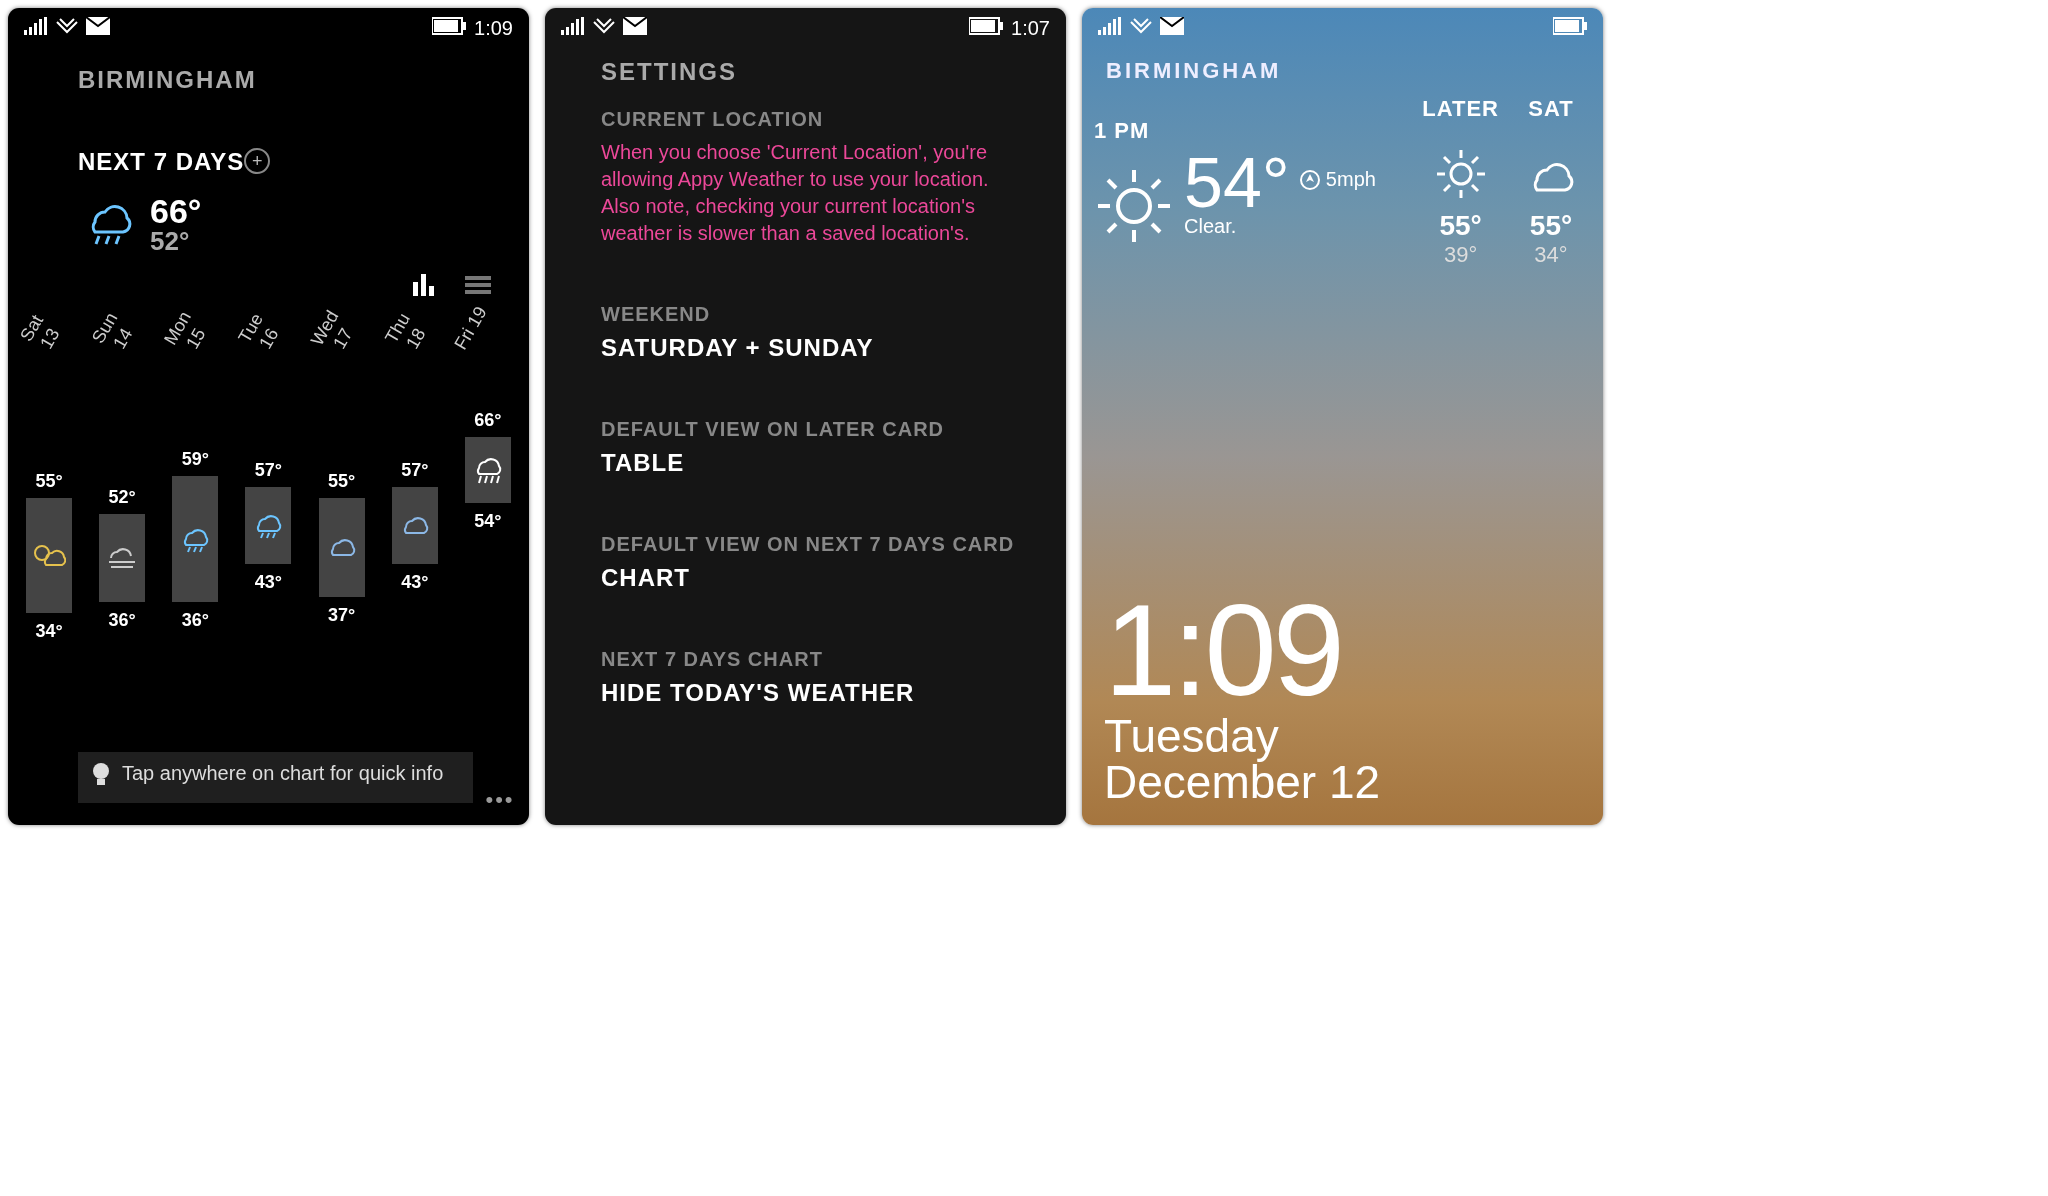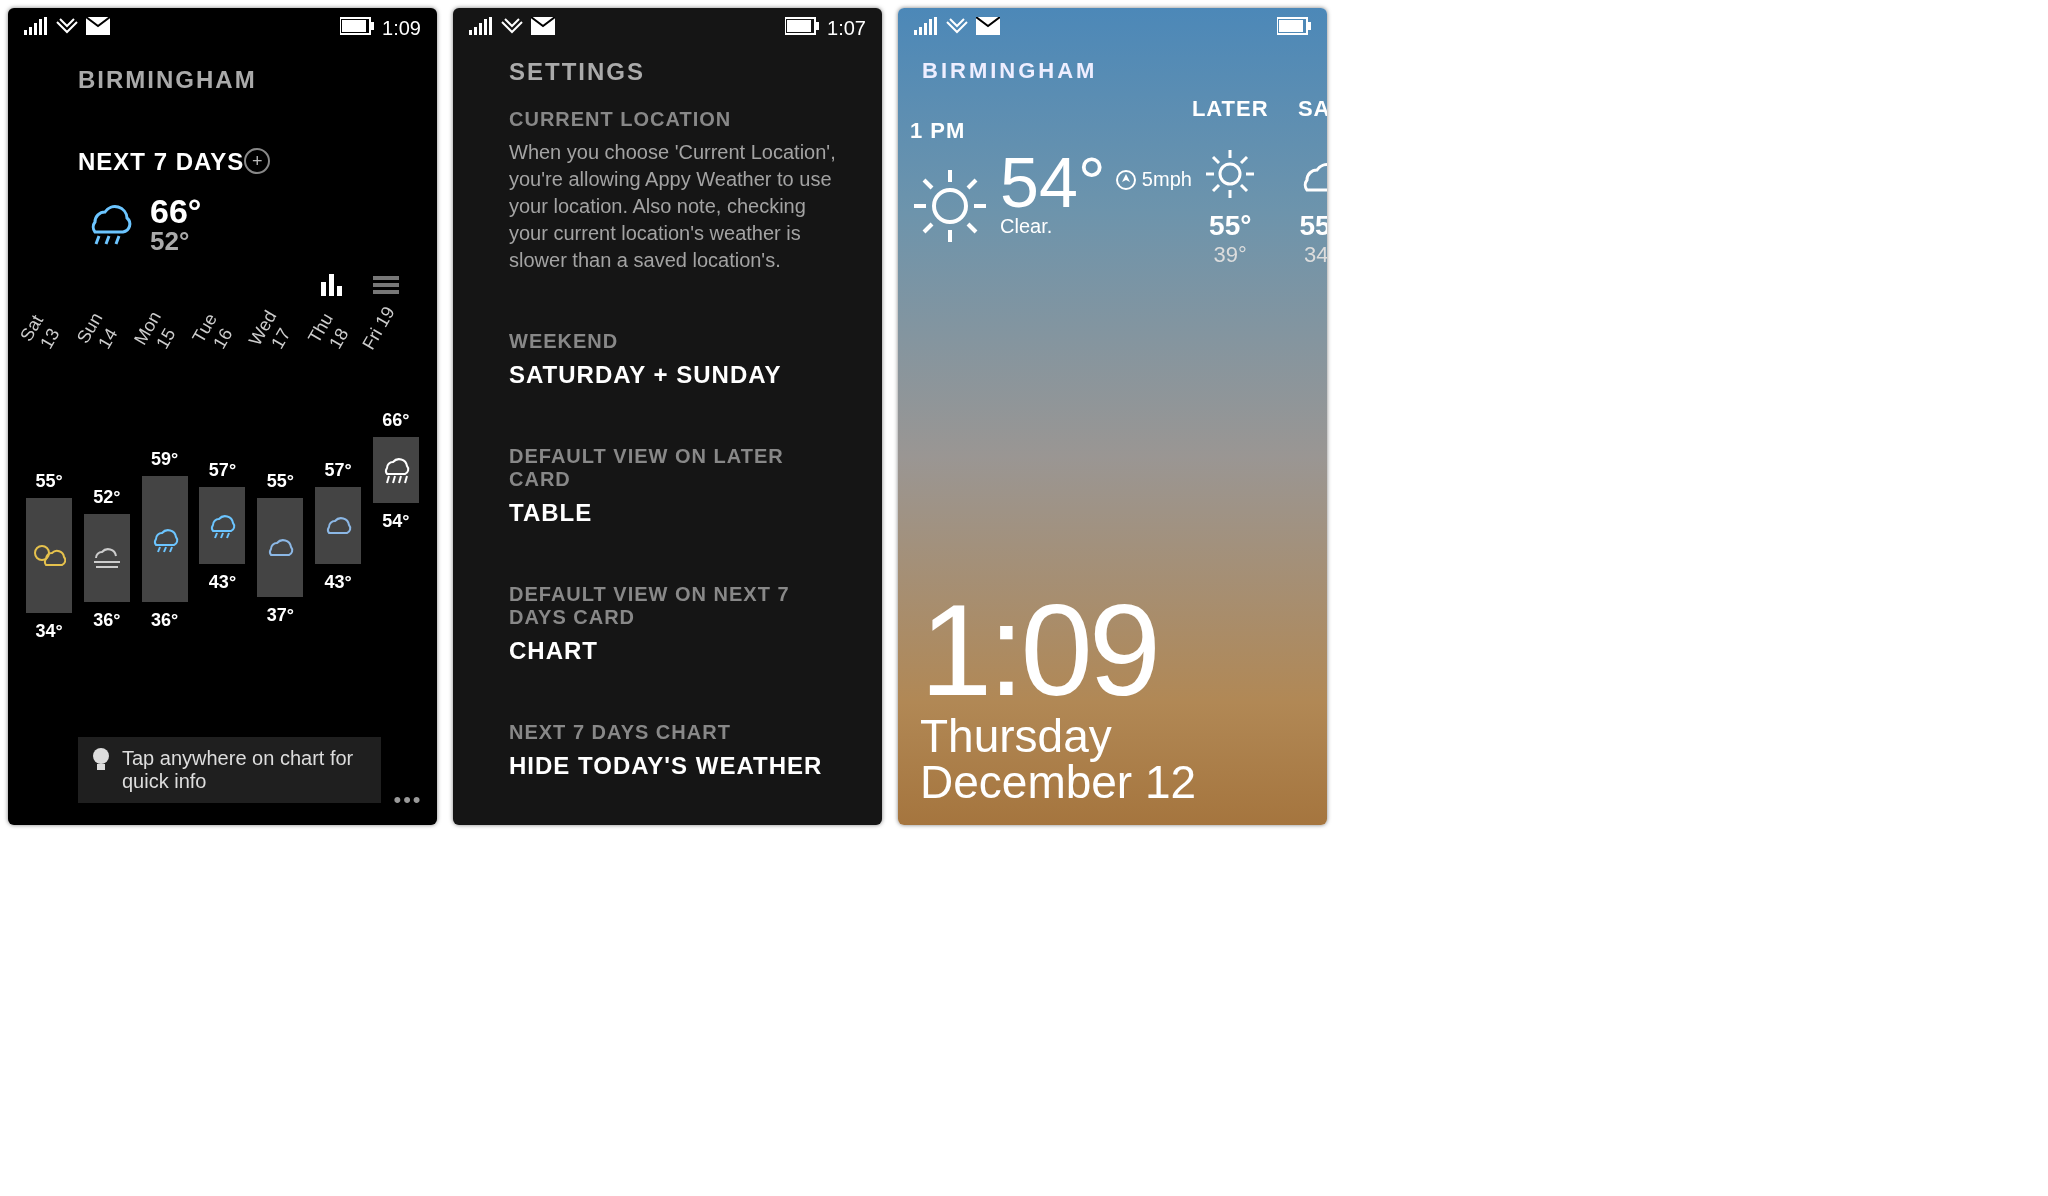--- a/index.html
+++ b/index.html
@@ -1,18 +1,18 @@
 <!DOCTYPE html>
 <html><head>
 <meta charset="utf-8">
 <style>
 * { margin:0; padding:0; box-sizing:border-box; font-family:"Segoe UI", Arial, sans-serif; }
 body { background:#fff; width:2048px; height:1196px; overflow:hidden; }
 .container { display:flex; gap:16px; padding:8px; height:100%; }
-.phone { position:relative; width:429px; height:817px; overflow:hidden; border-radius:6px; box-shadow:0 0 4px rgba(0,0,0,.5); }
+.phone { position:relative; width:521px; height:817px; overflow:hidden; border-radius:11px; box-shadow:0 0 4px rgba(0,0,0,.5); }
 
 
 .statusbar { position:absolute; top:0; left:0; right:0; height:40px; color:#fff; display:flex; justify-content:space-between; align-items:center; padding:0 16px; font-size:24px; z-index:10; }
 .sb-left { display:flex; gap:8px; align-items:center; }
 .sb-left span { font-size:20px; }
 
 
 .p1 { background:#000; color:#fff; }
 .p1-header { position:absolute; top:50px; left:0; right:0; padding:8px 70px; font-size:24px; letter-spacing:2px; color:#aaa; font-weight:bold; }
 .p1-body { position:absolute; top:100px; left:0; right:0; bottom:0; }
@@ -40,21 +40,21 @@
 .tipbar { position:absolute; bottom:22px; left:70px; right:56px; background:rgba(255,255,255,.12); color:#ddd; padding:10px 12px; font-size:20px; display:flex; gap:10px; }
 .dots { position:absolute; bottom:4px; right:12px; width:34px; height:34px; color:#999; font-size:22px; letter-spacing:2px; text-align:center; }
 
 
 .p2 { background:#151515; color:#fff; }
 .p2-header { position:absolute; top:50px; left:56px; font-size:24px; letter-spacing:2px; color:#aaa; font-weight:bold; }
 .settings { position:absolute; top:100px; left:56px; right:36px; bottom:10px; overflow:hidden; }
 .setgrp { margin-bottom:56px; }
 .setlbl { font-size:20px; color:#888; letter-spacing:1px; margin-bottom:8px; font-weight:bold; }
 .setval { font-size:24px; font-weight:bold; letter-spacing:1px; }
-.setdesc { font-size:20px; color:#a3a3a3; line-height:1.35; margin-top:2px; }
+.setdesc { font-size:20px; color:#ec4899; line-height:1.35; margin-top:2px; }
 
 
 .p3 { background:linear-gradient(180deg,#4c88b8 0%,#6d94ac 25%,#9a9693 55%,#b18855 85%,#a5753e 100%); color:#fff; }
 .p3-loc { position:absolute; top:50px; left:24px; font-size:22px; letter-spacing:3px; font-weight:bold; color:#eef; }
 .p3-row { position:absolute; top:88px; left:12px; right:24px; display:flex; align-items:center; justify-content:space-between; }
 .now-time { font-size:22px; font-weight:bold; letter-spacing:1px; margin-bottom:8px; }
 .now-body { display:flex; align-items:flex-start; gap:10px; }
 .sun-icon { width:80px; height:80px; display:flex; align-items:center; justify-content:center; margin-top:14px; }
 .now-main { display:flex; flex-direction:column; }
 .now-temprow { display:flex; align-items:flex-start; gap:10px; }
@@ -411,18 +411,18 @@
             <div class="future-ico"><svg width="56" height="56" viewBox="0 0 56 56">
                 <path d="M14 34a10 10 0 0 1 10-10 12 12 0 0 1 22 6 8 8 0 0 1-4 14H14a8 8 0 0 1 0-10z" fill="none" stroke="#fff" stroke-width="3"></path>
               </svg></div>
             <div class="future-hi">55°</div>
             <div class="future-lo">34°</div>
           </div>
         </div>
   </div>
   <div class="locktime">
     <div class="locktime-time">1:09</div>
-    <div class="locktime-day">Thursday</div>
+    <div class="locktime-day">Tuesday</div>
     <div class="locktime-date">December 12</div>
   </div>
 </div>
 
 </div>
 
 </body></html>

